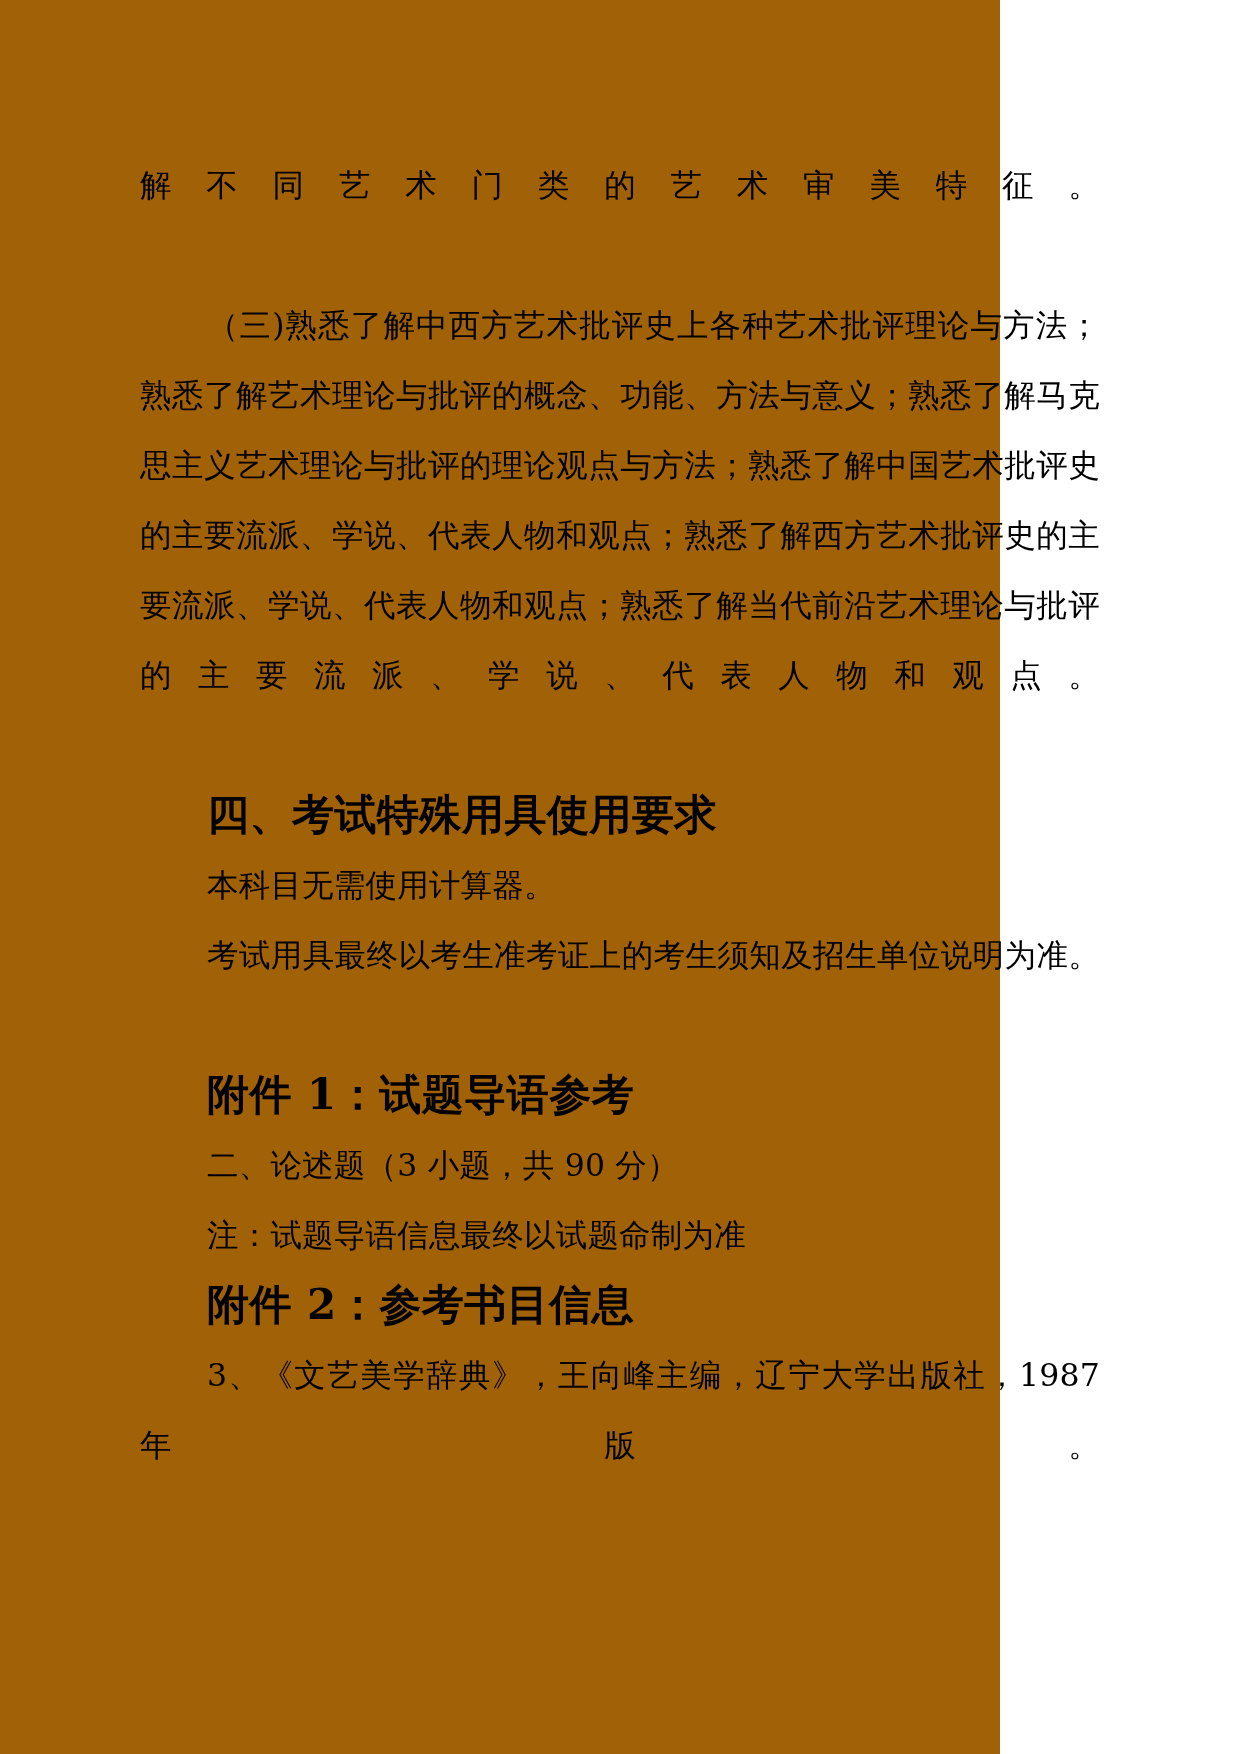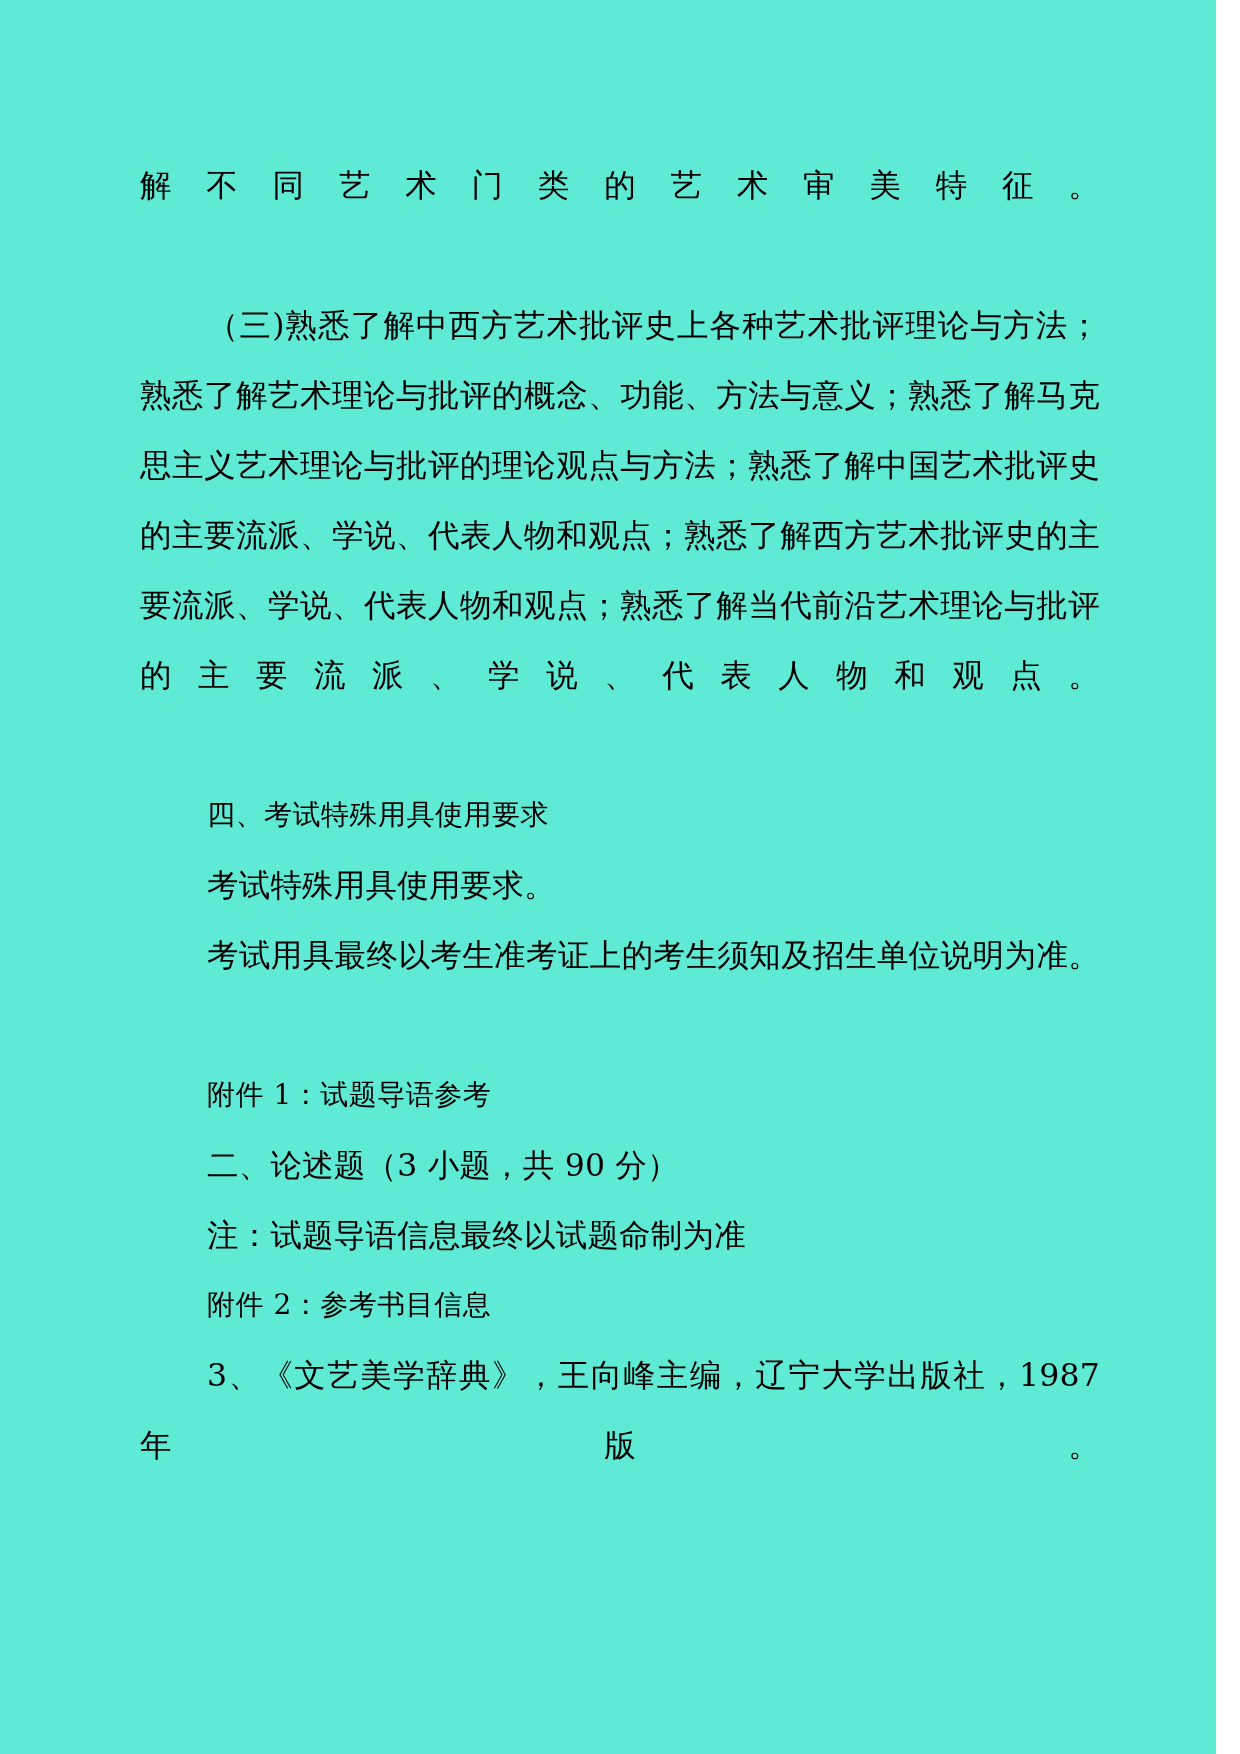--- a/index.html
+++ b/index.html
@@ -13,23 +13,23 @@
     position: relative;
     font-family: "DejaVu Serif", "Liberation Serif", serif;
     color: #000000;
     overflow: hidden;
   }
 
   .page {
     position: absolute;
     left: 0;
     top: 0;
-    width: 1216px;
+    width: 1000px;
     height: 1754px;
-    background: #5eead4;
+    background: #a16207;
   }
 
   .content {
     position: absolute;
     left: 140px;
     top: 150px;
     width: 960px;
   }
 
   
@@ -46,23 +46,23 @@
 
   .indent {
     text-indent: 67px;
   }
 
   .noindent {
     text-indent: 0;
   }
 
   .heading {
-    font-size: 28px;
+    font-size: 42px;
     line-height: 70px;
-    font-weight: normal;
+    font-weight: bold;
     text-indent: 67px;
     margin: 0;
     letter-spacing: 0.5px;
   }
 
   
   .para::after {
     content: "";
     display: inline-block;
     width: 100%;
@@ -76,21 +76,21 @@
 
 <div class="page">
   <div class="content">
 
     <p class="para noindent">解不同艺术门类的艺术审美特征。</p>
 
     <p class="para indent">（三)熟悉了解中西方艺术批评史上各种艺术批评理论与方法；熟悉了解艺术理论与批评的概念、功能、方法与意义；熟悉了解马克思主义艺术理论与批评的理论观点与方法；熟悉了解中国艺术批评史的主要流派、学说、代表人物和观点；熟悉了解西方艺术批评史的主要流派、学说、代表人物和观点；熟悉了解当代前沿艺术理论与批评的主要流派、学说、代表人物和观点。</p>
 
     <p class="heading">四、考试特殊用具使用要求</p>
 
-    <p class="para indent single">考试特殊用具使用要求。</p>
+    <p class="para indent single">本科目无需使用计算器。</p>
 
     <p class="para indent">考试用具最终以考生准考证上的考生须知及招生单位说明为准。</p>
 
     <p class="heading">附件 1：试题导语参考</p>
 
 
     <p class="para indent single">二、论述题（3 小题，共 90 分）</p>
 
     <p class="para indent single">注：试题导语信息最终以试题命制为准</p>
 

